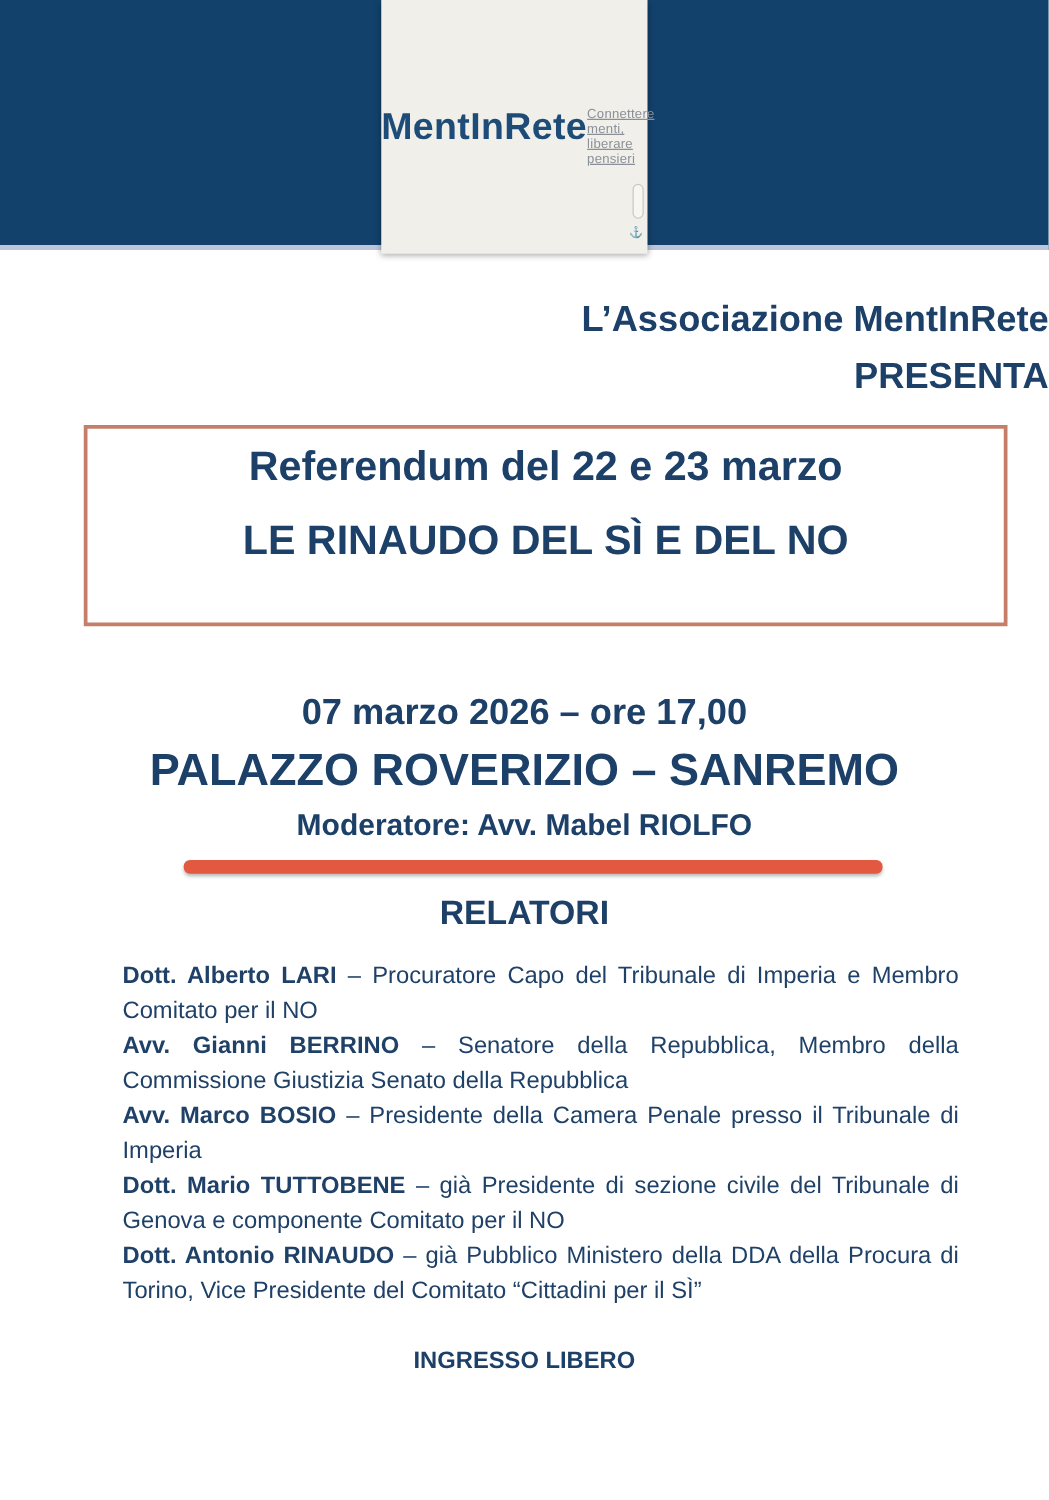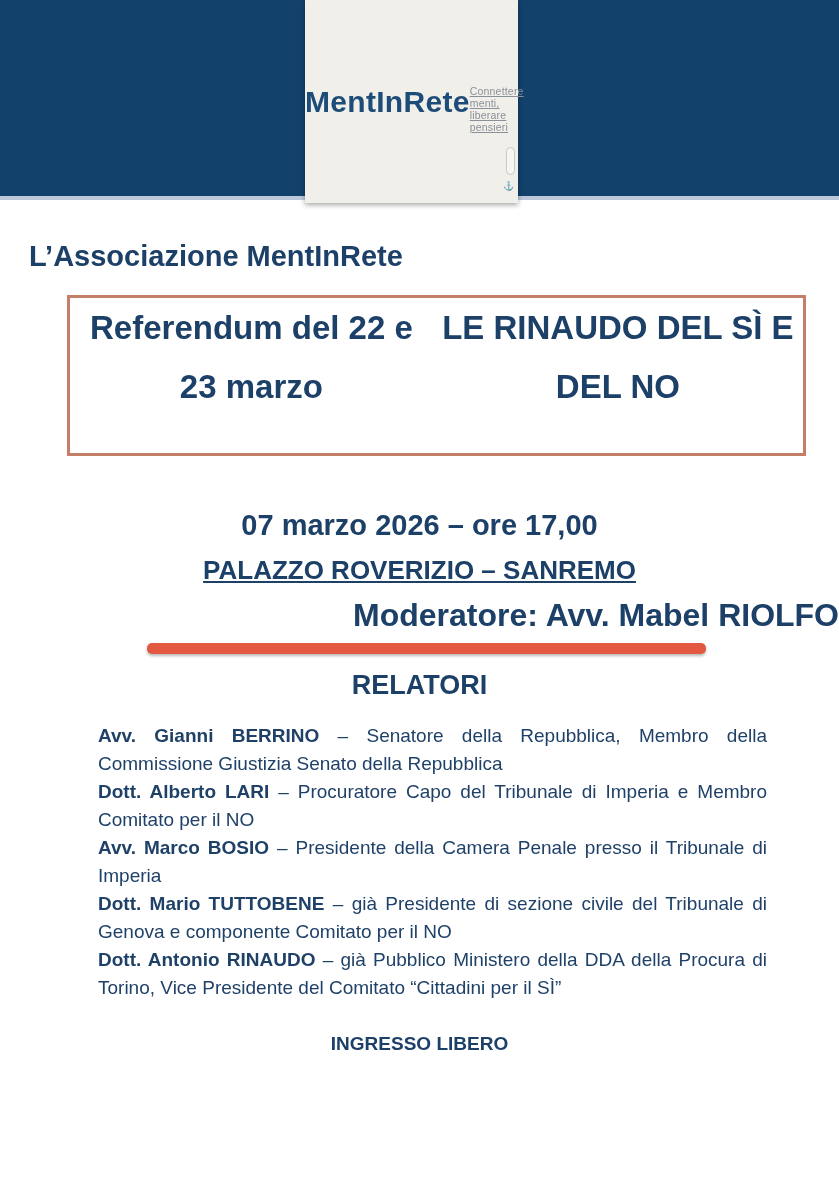--- a/index.html
+++ b/index.html
@@ -53,48 +53,48 @@
     position:absolute;right:3px;bottom:28px;
     width:9px;height:28px;border:1px solid #c9c9c2;
     border-radius:5px;background:#f7f6f1;
   }
   .obj-anchor{
     position:absolute;right:3px;bottom:12px;
     font-size:9px;color:#8a8a85;line-height:9px;
   }
   .intro{
     margin-top:34px;
-    text-align:left;
+    text-align:right;
     color:var(--text-navy);
     font-weight:bold;
     font-size:29px;
     line-height:45px;
     padding-left:29px;
   }
   .title-box{
     margin:16px 0 0 67px;
     width:739px;height:161px;
     border:3px solid var(--border-salmon);
-    display:flex;flex-direction:row;
+    display:flex;flex-direction:column;
     text-align:center;
     color:var(--text-navy);
     font-weight:bold;
     font-size:33px;
     line-height:59px;
   }
   .event-block{
     margin-top:47px;
     text-align:center;
     color:var(--text-navy);
     font-weight:bold;
     line-height:45px;
   }
   .event-datetime{font-size:29px;}
-  .event-venue{font-size:26px;text-decoration:underline;}
-  .event-moderator{font-size:32px;text-align:right;}
+  .event-venue{font-size:36px;}
+  .event-moderator{font-size:24px;}
   .divider-bar{
     margin:5px 0 0 147px;
     width:559px;height:11px;
     background:var(--bar-coral);
     border-radius:5px;
     box-shadow:0 2px 3px rgba(0,0,0,.28);
   }
   .relatori-heading{
     margin-top:14px;
     text-align:center;
@@ -182,38 +182,39 @@
     </svg>
     <div class="logo-title">MentInRete</div>
     <div class="logo-tagline">Connettere menti, liberare pensieri</div>
     <div class="obj-pill"></div>
     <div class="obj-anchor">⚓</div>
   </div>
 </div>
 
 <div class="intro">
   <div>L’Associazione MentInRete</div>
+  <div>PRESENTA</div>
 </div>
 
 <div class="title-box">
   <div>Referendum del 22 e 23 marzo</div>
   <div>LE RINAUDO DEL SÌ E DEL NO</div>
 </div>
 
 <div class="event-block">
   <div class="event-datetime">07 marzo 2026 – ore 17,00</div>
   <div class="event-venue">PALAZZO ROVERIZIO – SANREMO</div>
   <div class="event-moderator">Moderatore: Avv. Mabel RIOLFO</div>
 </div>
 
 <div class="divider-bar"></div>
 
 <div class="relatori-heading">RELATORI</div>
 
 <div class="speakers" id="speakers-list">
+    <p><strong>Dott. Alberto LARI</strong> – <span>Procuratore Capo del Tribunale di Imperia e Membro Comitato per il NO</span></p>
     <p><strong>Avv. Gianni BERRINO</strong> – <span>Senatore della Repubblica, Membro della Commissione Giustizia Senato della Repubblica</span></p>
-    <p><strong>Dott. Alberto LARI</strong> – <span>Procuratore Capo del Tribunale di Imperia e Membro Comitato per il NO</span></p>
     <p><strong>Avv. Marco BOSIO</strong> – <span>Presidente della Camera Penale presso il Tribunale di Imperia</span></p>
     <p><strong>Dott. Mario TUTTOBENE</strong> – <span>già Presidente di sezione civile del Tribunale di Genova e componente Comitato per il NO</span></p>
     <p><strong>Dott. Antonio RINAUDO</strong> – <span>già Pubblico Ministero della DDA della Procura di Torino, Vice Presidente del Comitato “Cittadini per il SÌ”</span></p>
   </div>
 
 <div class="footer-text">INGRESSO LIBERO</div>
 
 </body></html>

